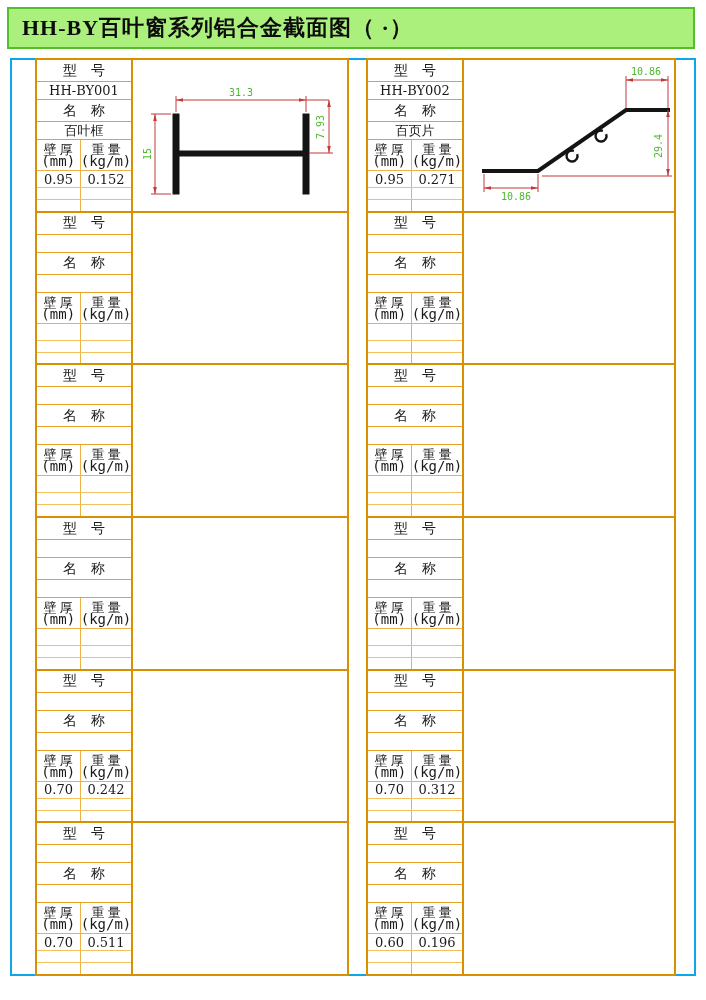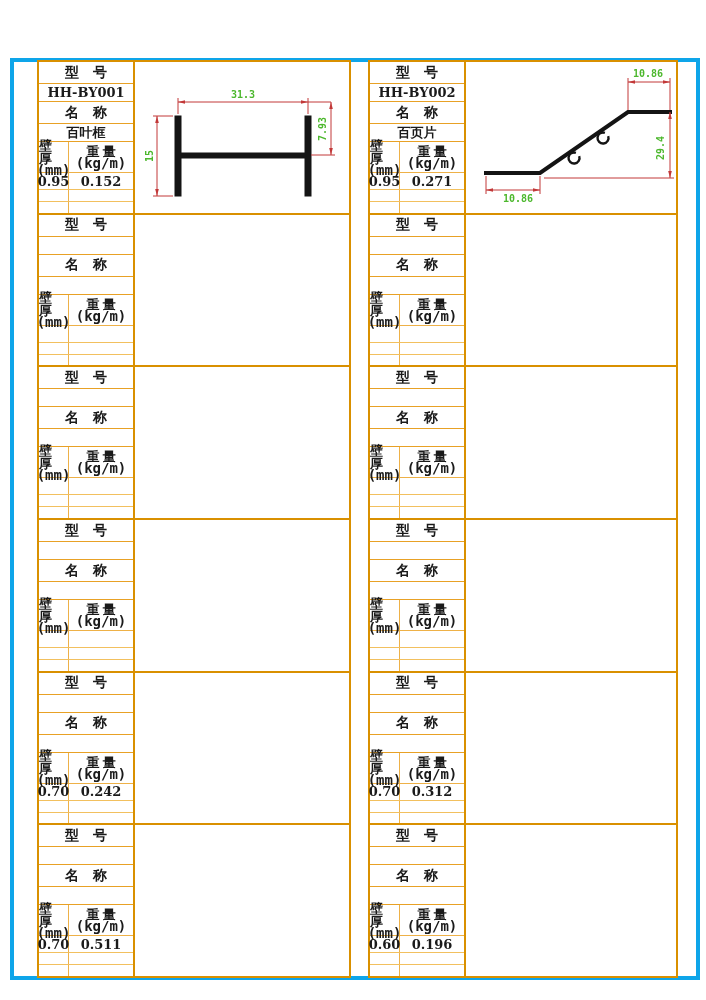--- a/index.html
+++ b/index.html
@@ -1,58 +1,59 @@
 <!DOCTYPE html>
 <html><head>
 <meta charset="utf-8">
 <style>
   html,body{margin:0;padding:0;background:#fff;}
   .page{position:relative;width:706px;height:1000px;background:#ffffff;overflow:hidden;
         font-family:"Liberation Serif","DejaVu Serif",serif;color:#1a1a1a;}
   .titlebar{position:absolute;left:7px;top:7px;width:688px;height:42px;box-sizing:border-box;
         background:#abef7d;border:2px solid#54be2b;display:flex;align-items:center;
         padding-left:13px;font-size:22px;font-weight:bold;letter-spacing:1px;color:#0d0d0d;}
-  .board{position:absolute;left:10px;top:58px;width:682px;height:914px;border:4px solid #0ea5e9;font-weight:bold;}
+  .board{position:absolute;left:10px;top:58px;width:682px;height:914px;border:2px solid #0ea5e9;}
   .panel{position:absolute;top:-2px;bottom:-2px;border:2px solid #d99000;display:flex;flex-direction:column;}
   .panel-left{left:23px;width:310px;}
   .panel-right{left:354px;width:306px;}
   .section{flex:1;position:relative;border-bottom:2px solid #d99000;}
   .section:last-child{border-bottom:none;}
   .mtable{position:absolute;left:0;top:0;bottom:0;width:96px;border-right:2px solid #d99000;
           display:flex;flex-direction:column;box-sizing:border-box;}
   .r{display:flex;align-items:center;justify-content:center;box-sizing:border-box;flex:none;}
   .rh{height:22px;font-size:14px;border-bottom:1px solid #e8a125;}
   .rv{height:18px;font-size:13px;border-bottom:1px solid #e8a125;}
   .rhdr2{height:31px;border-bottom:1px solid #eeb148;}
   .rvals{height:17px;font-size:13px;border-bottom:1px solid #f2c05e;text-align:right;}
   .rempty{height:12px;border-bottom:1px solid #f2c05e;}
   .rfill{flex:1;border-bottom:none;}
   .r2{padding:0;}
   .c{height:100%;display:flex;flex-direction:column;align-items:center;justify-content:center;box-sizing:border-box;}
-  .c1{width:30px;flex:none;border-right:1px solid #eeb148;}
+  .c1{width:44px;flex:none;border-right:1px solid #eeb148;}
   .c2{flex:1;}
   .hl{font-size:13px;line-height:13px;}
   .sub{font-size:14px;line-height:11px;font-family:"DejaVu Sans Mono",monospace;}
   .num{font-family:"DejaVu Serif",serif;}
   .diag{position:absolute;}
   .diag1{left:106px;top:12px;}
   .diag2{left:110px;top:4px;}
   .profile{stroke:#141414;fill:#141414;}
   .pline{stroke:#141414;stroke-width:4;fill:none;stroke-linecap:square;}
   .hook{stroke:#141414;stroke-width:2.4;fill:none;}
   .dim{stroke:#c23838;stroke-width:1;fill:none;}
   .arr{fill:#c23838;stroke:none;}
   .dtxt{fill:#4db82e;font-family:"DejaVu Sans Mono",monospace;font-size:10px;}
   .note{position:absolute;left:30px;top:980px;font-size:11.5px;color:#262626;letter-spacing:0.5px;}
 </style>
 </head>
 <body>
 
 <div class="page">
 
+  <div class="titlebar">HH-BY百叶窗系列铝合金截面图（ ·）</div>
 
   <div class="board">
 
     <div class="panel panel-left">
 
       <div class="section">
         <div class="mtable">
           <div class="r rh">型　号</div>
           <div class="r rv num">HH-BY001</div>
           <div class="r rh">名　称</div>

